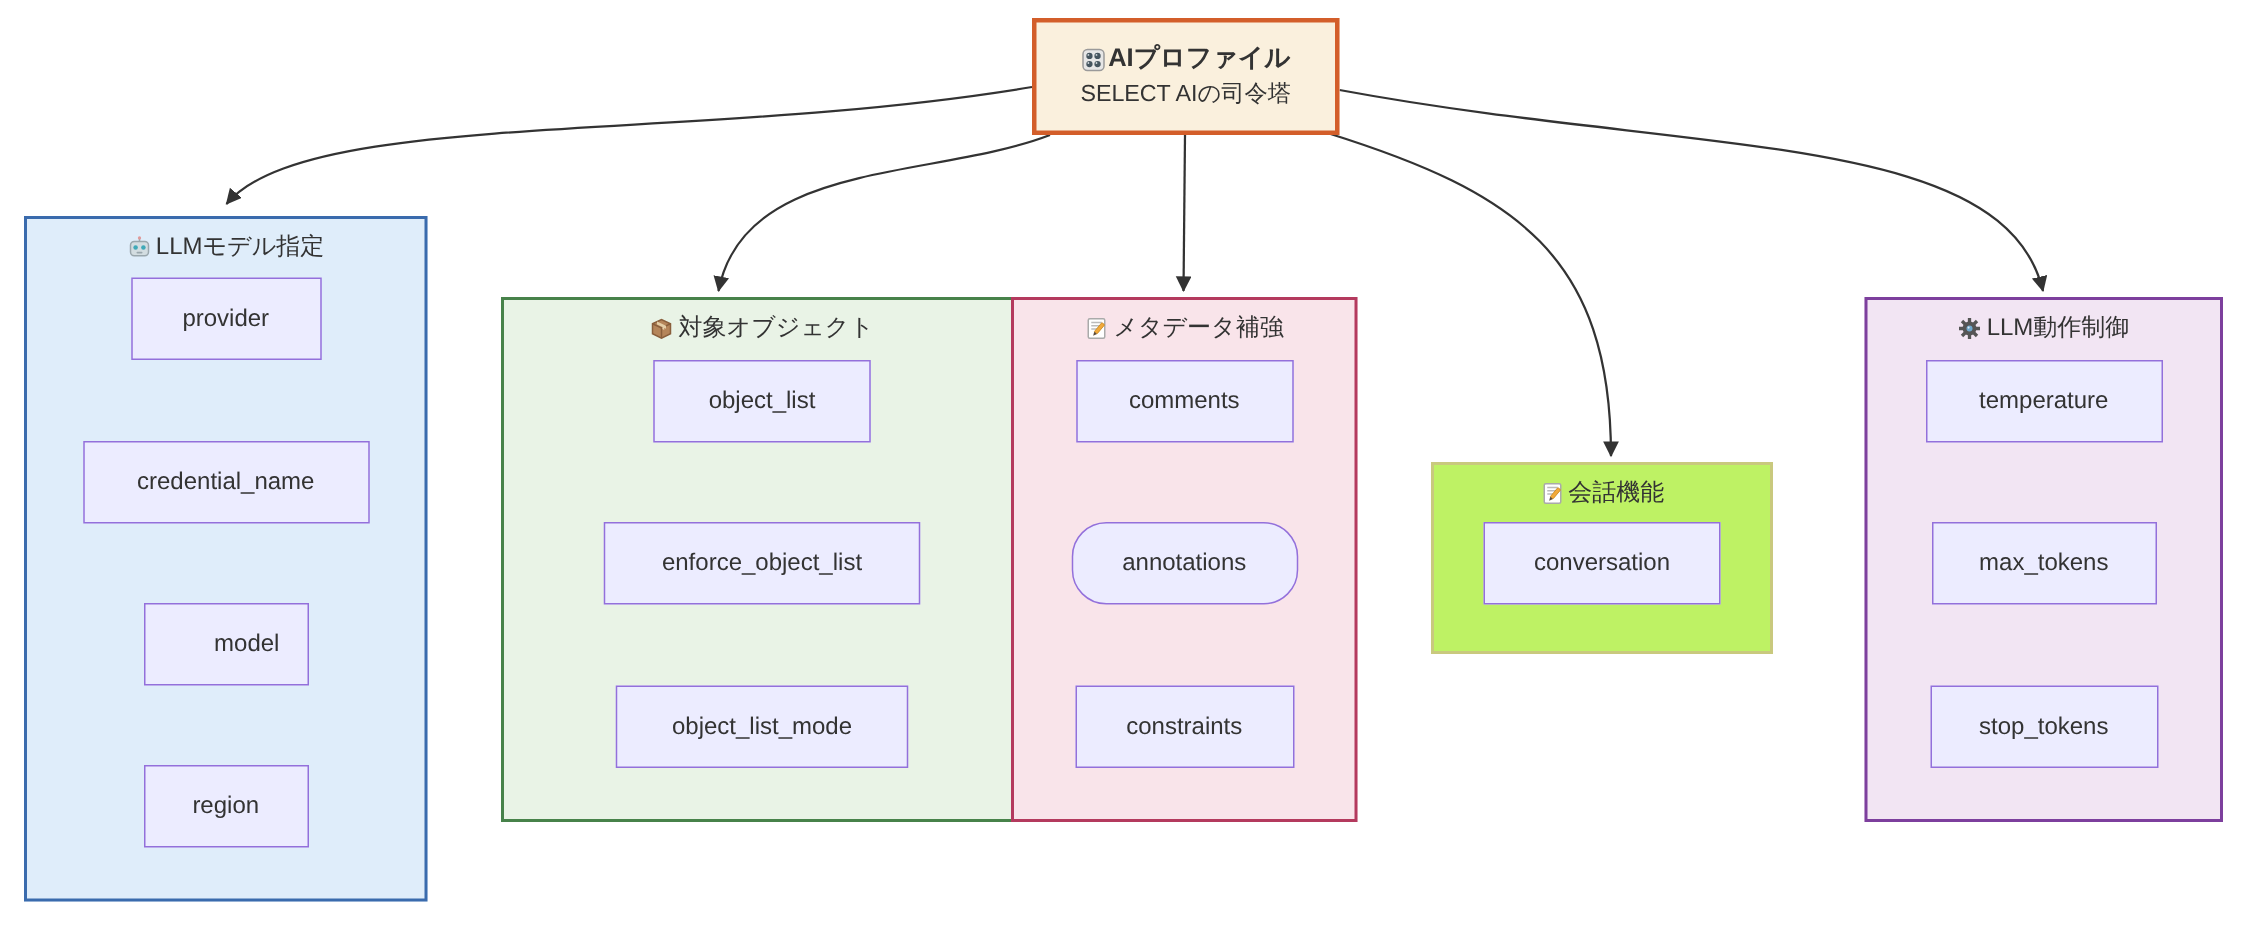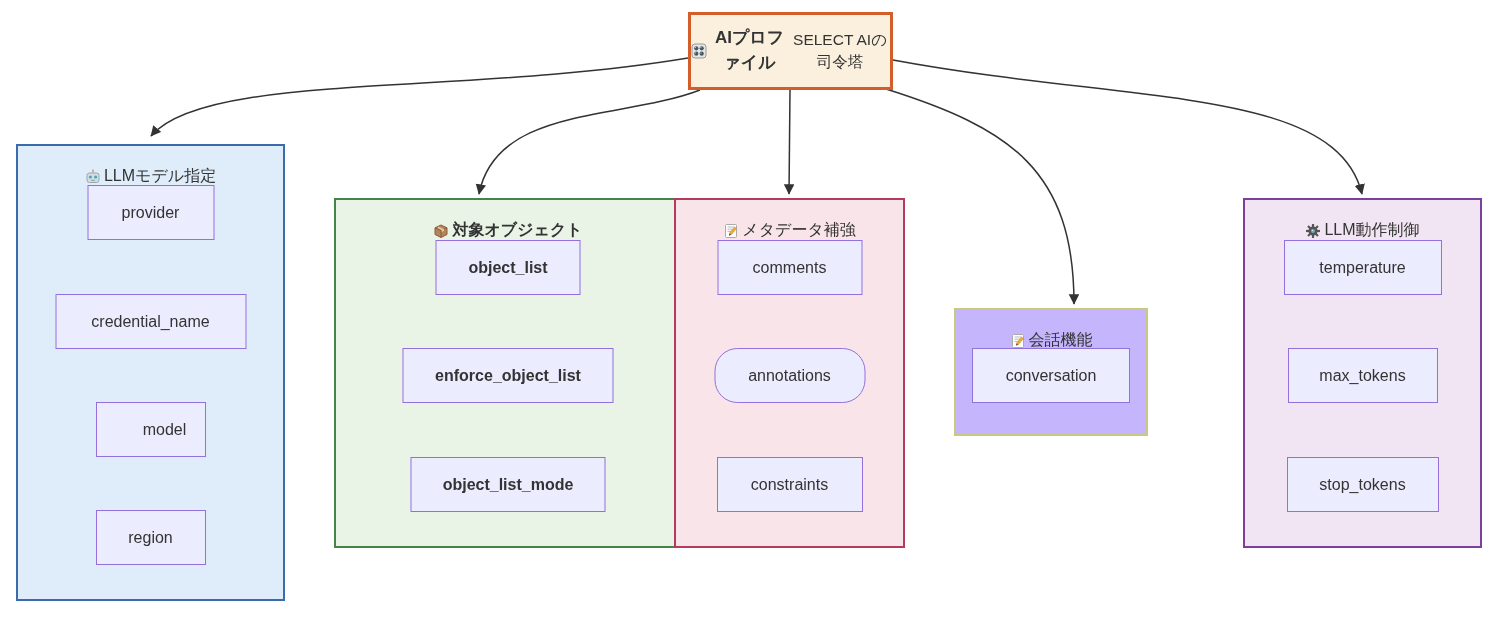--- a/index.html
+++ b/index.html
@@ -10,32 +10,32 @@
     color:#333333;
     overflow:hidden;
     background:#ffffff;
   }
   #edges{position:absolute;left:0;top:0;pointer-events:none;}
   .box{position:absolute;box-sizing:border-box;}
   
   .root{
     border:3px solid #d35e2a;
     background:#faf0dd;
-    display:flex;flex-direction:row;align-items:center;justify-content:center;
+    display:flex;flex-direction:column;align-items:center;justify-content:center;
     text-align:center;line-height:1.45;
   }
   .root-title{font-weight:bold;font-size:17px;display:flex;align-items:center;gap:2px;}
   .root-sub{font-size:15.5px;}
   
   .group{
     border:2px solid;
     background:#eee;
   }
   .g-header{
-    width:100%;text-align:center;padding-top:20px;font-size:16px;
+    width:100%;text-align:center;padding-top:8px;font-size:16px;
     display:flex;align-items:center;justify-content:center;gap:3px;
   }
   .g-icon{display:inline-flex;align-items:center;}
   .g-icon svg{display:block;}
   
   .node{
     position:absolute;left:50%;transform:translateX(-50%);
     height:55px;box-sizing:border-box;
     border:1px solid #0ea5e9;background:#ececff;
     display:flex;align-items:center;justify-content:center;
@@ -93,21 +93,21 @@
         </svg>
       </span>
       <span>LLMモデル指定</span>
     </div>
     <div class="node" style="top: 39px; width: 127px; background: rgb(236, 236, 255); border-color: rgb(147, 112, 219);">provider</div>
     <div class="node" style="top: 148px; width: 191px; background: rgb(236, 236, 255); border-color: rgb(147, 112, 219);">credential_name</div>
     <div class="node" style="top: 256px; width: 110px; background: rgb(236, 236, 255); border-color: rgb(147, 112, 219); padding-left: 28px;">model</div>
     <div class="node" style="top: 364px; width: 110px; background: rgb(236, 236, 255); border-color: rgb(147, 112, 219);">region</div>
   </div>
 
-  <div class="box group" style="left: 334px; top: 198px; width: 348px; height: 350px; background: rgb(233, 243, 230); border-color: rgb(71, 130, 74); font-weight: bold;">
+  <div class="box group" style="left: 334px; top: 198px; width: 348px; height: 350px; background: rgb(233, 243, 230); border-color: rgb(71, 130, 74);">
     <div class="g-header">
       <span class="g-icon">
         <svg width="16" height="16" viewBox="0 0 16 16">
           <path d="M2,4.8 L8,2 L14,4.8 L14,11.5 L8,14.5 L2,11.5 Z" fill="#b5855a" stroke="#8a5f3c"></path>
           <path d="M2,4.8 L8,7.6 L14,4.8" fill="none" stroke="#8a5f3c"></path>
           <line x1="8" y1="7.6" x2="8" y2="14.5" stroke="#8a5f3c"></line>
           <path d="M5,3.4 L11,6.2 L11,8.2 L9.8,7.6 L9.8,9 L8.6,8.4 L8.6,7 L5,5.3 Z" fill="#e4cda6" stroke="none"></path>
         </svg>
       </span>
       <span>対象オブジェクト</span>
@@ -131,21 +131,21 @@
           </g>
         </svg>
       </span>
       <span>メタデータ補強</span>
     </div>
     <div class="node" style="top: 40px; width: 145px; background: rgb(236, 236, 255); border-color: rgb(147, 112, 219);">comments</div>
     <div class="node" style="top: 148px; width: 151px; background: rgb(236, 236, 255); border-color: rgb(147, 112, 219); border-radius: 23px;">annotations</div>
     <div class="node" style="top: 257px; width: 146px; background: rgb(236, 236, 255); border-color: rgb(147, 112, 219);">constraints</div>
   </div>
 
-  <div class="box group" style="left: 954px; top: 308px; width: 194px; height: 128px; background: #c4b5fd; border-color: rgb(201, 201, 126);">
+  <div class="box group" style="left: 954px; top: 308px; width: 228px; height: 128px; background: #bef264; border-color: rgb(201, 201, 126);">
     <div class="g-header">
       <span class="g-icon">
         <svg width="16" height="16" viewBox="0 0 16 16">
           <rect x="2.5" y="1.5" width="11" height="13" rx="1" fill="#ffffff" stroke="#aaaaaa"></rect>
           <line x1="4.5" y1="4" x2="11.5" y2="4" stroke="#bbbbbb"></line>
           <line x1="4.5" y1="6.2" x2="11.5" y2="6.2" stroke="#bbbbbb"></line>
           <line x1="4.5" y1="8.4" x2="9" y2="8.4" stroke="#bbbbbb"></line>
           <g transform="rotate(40 9 9)">
             <rect x="7.8" y="3.5" width="2.4" height="8" rx="0.5" fill="#f2a93b" stroke="#c8861a" stroke-width="0.5"></rect>
             <path d="M7.8,11.5 L10.2,11.5 L9,14 Z" fill="#5b4a3a"></path>

